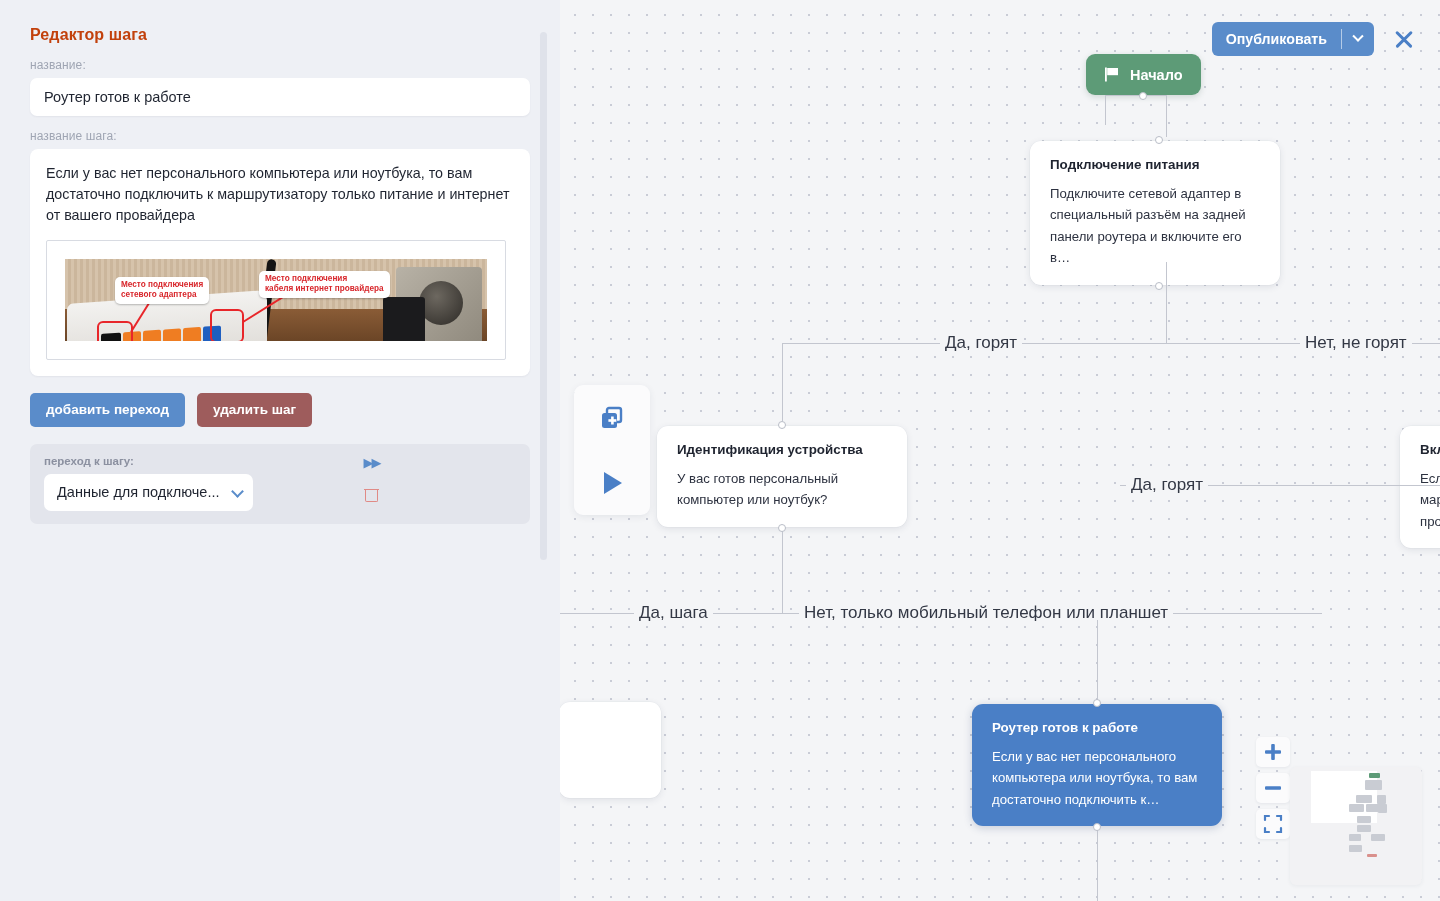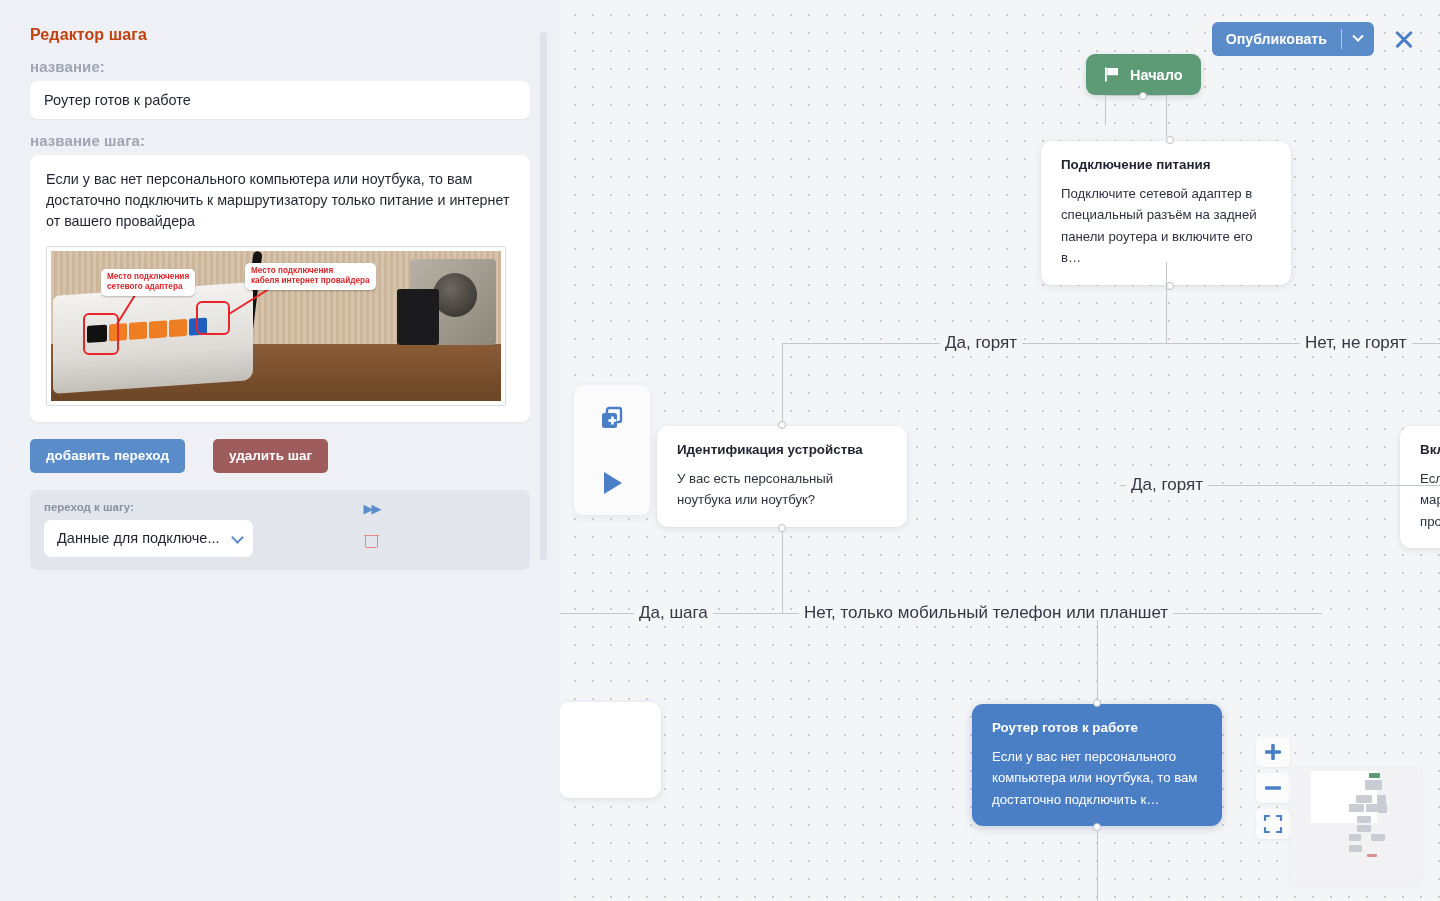--- a/index.html
+++ b/index.html
@@ -16,21 +16,21 @@
     position: absolute; left: 0; top: 0;
     width: 560px; height: 901px;
     background: #eef0f5;
     padding: 26px 30px 0 30px;
   }
   .editor-title {
     font-size: 16px; font-weight: bold; color: #c2410c;
     letter-spacing: .1px; margin-bottom: 14px;
   }
   .field-label {
-    font-size: 15px; font-weight: bold; color: #9fa5b3;
+    font-size: 12px; font-weight: normal; color: #9fa5b3;
     margin-bottom: 6px; letter-spacing: .1px;
   }
   .text-input {
     width: 100%; height: 38px;
     background: #fff; border: none; border-radius: 7px;
     padding: 0 14px; font-size: 14.5px; color: #1f2430;
     font-family: inherit; outline: none;
     box-shadow: 0 1px 2px rgba(30,40,70,.06);
   }
   .spacer-12 { height: 13px; }
@@ -38,23 +38,23 @@
     width: 100%; background: #fff; border-radius: 8px;
     padding: 14px 16px 16px 16px;
     box-shadow: 0 1px 2px rgba(30,40,70,.06);
   }
   .content-text {
     font-size: 14.3px; line-height: 1.46; color: #1f2430;
     margin-bottom: 14px;
   }
   
   .photo-frame {
-    width: 460px; height: 160px;
+    width: 460px; height: 120px;
     border: 1px solid #d8dbe2; border-radius: 2px;
-    padding: 4px; background: #fff; text-decoration: underline;
+    padding: 18px; background: #fff; text-decoration: underline;
   }
   .photo {
     position: relative; width: 100%; height: 100%; overflow: hidden;
     background:
       linear-gradient(90deg, #c9b299 0 42%, #b89b7e 42% 60%, #cdb79c 60% 100%);
   }
   .ph-wall {
     position: absolute; left: 0; top: 0; right: 0; height: 62%;
     background:
       repeating-linear-gradient(90deg, #d6c3ab 0 3px, #cbb69c 3px 6px);
@@ -106,21 +106,21 @@
   .ph-callout {
     position: absolute; background: #fff; border-radius: 5px;
     padding: 3px 6px; color: #d8252a; font-weight: bold;
     font-size: 8.2px; line-height: 1.3; white-space: pre-line;
     box-shadow: 0 1px 2px rgba(0,0,0,.25);
   }
   .ph-co1 { left: 50px; top: 18px; }
   .ph-co2 { left: 194px; top: 12px; }
 
   
-  .btn-row { display: flex; gap: 28px; margin: 17px 0 0 0; }
+  .btn-row { display: flex; gap: 12px; margin: 17px 0 0 0; }
   .btn {
     border: none; border-radius: 5px; cursor: pointer;
     font-family: inherit; font-size: 13.5px; font-weight: bold;
     color: #fff; padding: 0 16px; height: 34px; line-height: 34px;
   }
   .btn-primary { background: #5a8cca; }
   .btn-danger  { background: #9e5c5c; }
 
   
   .transition-box {
@@ -352,30 +352,30 @@
 
     <div class="node start" style="left:526px; top:54px;">
       <svg width="16" height="15" viewBox="0 0 16 15">
         <rect x="1" y="0.5" width="1.8" height="14" fill="#fff"></rect>
         <path d="M3.2 1 H14 V8.2 H3.2 Z" fill="#fff"></path>
       </svg>
       <span class="lbl">Начало</span>
       <span class="port" style="left:50%; margin-left:-4px; bottom:-5px;"></span>
     </div>
 
-    <div class="node" style="left:481px; top:141px; width:250px;">
+    <div class="node" style="left:470px; top:141px; width:250px;">
       <div class="node-title">Подключение питания</div>
       <div class="node-body">Подключите сетевой адаптер в специальный разъём на задней панели роутера и включите его в…</div>
       <span class="port" style="left:125px; top:-5px;"></span>
       <span class="port" style="left:125px; bottom:-5px;"></span>
     </div>
 
     <div class="node" style="left:97px; top:426px; width:250px;">
       <div class="node-title">Идентификация устройства</div>
-      <div class="node-body">У вас есть персональный ноутбука или ноутбук?</div>
+      <div class="node-body">У вас готов персональный компьютер или ноутбук?</div>
       <span class="port" style="left:121px; top:-5px;"></span>
       <span class="port" style="left:121px; bottom:-5px;"></span>
     </div>
 
     <div class="node selected" style="left:412px; top:704px; width:250px;">
       <div class="node-title">Роутер готов к работе</div>
       <div class="node-body">Если у вас нет персонального компьютера или ноутбука, то вам достаточно подключить к…</div>
       <span class="port" style="left:121px; top:-5px;"></span>
       <span class="port" style="left:121px; bottom:-5px;"></span>
     </div>

